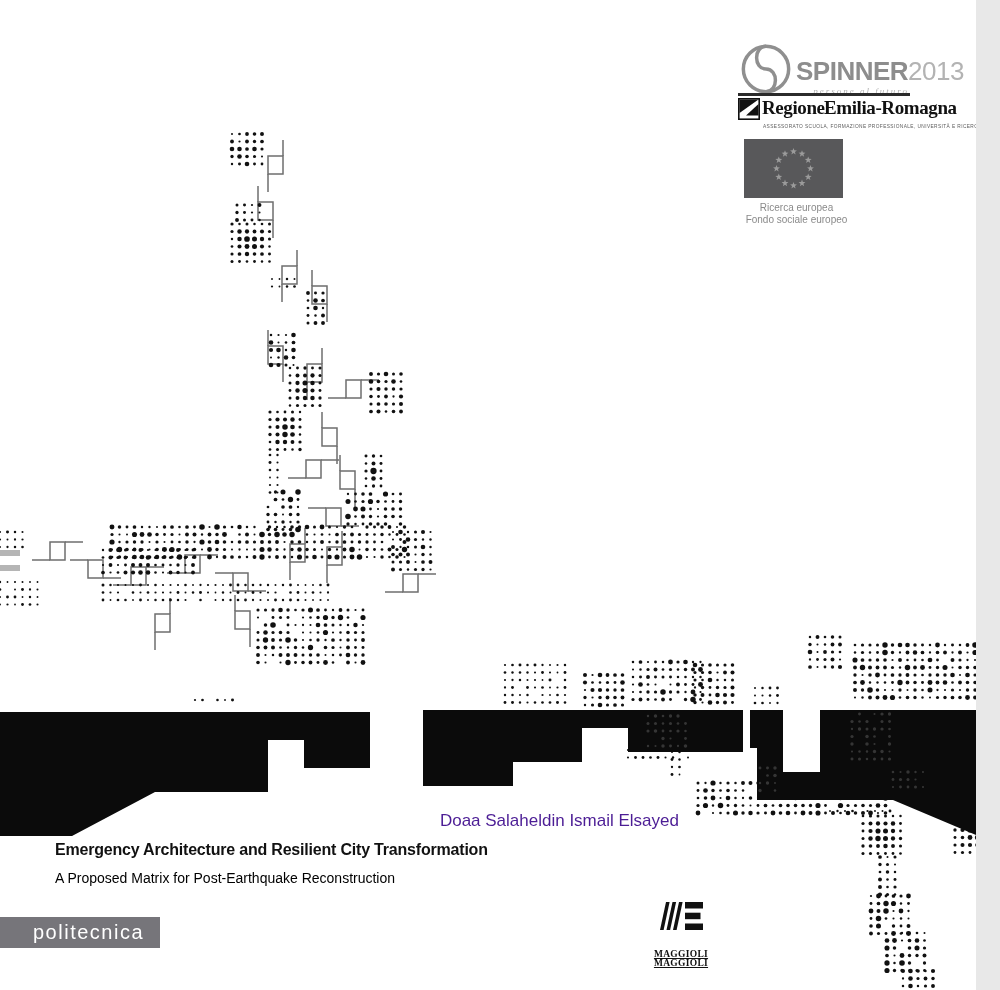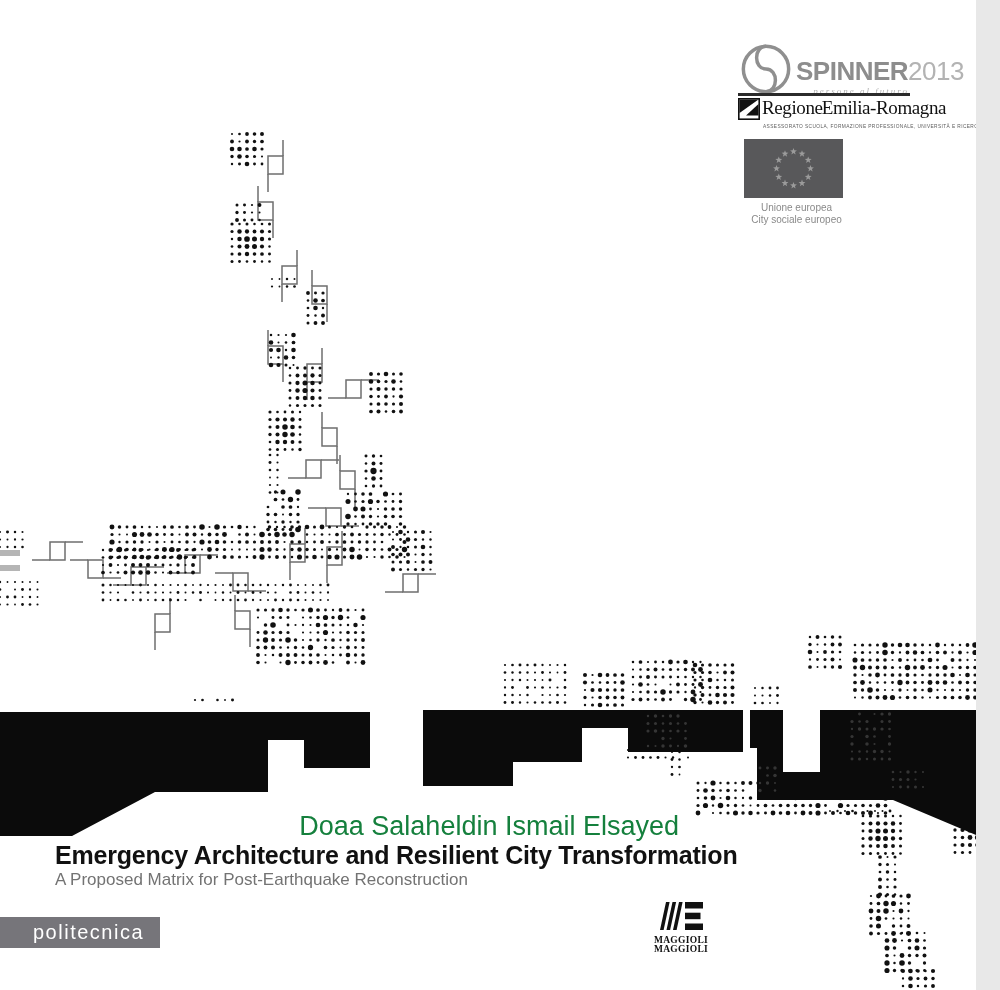--- a/index.html
+++ b/index.html
@@ -15,41 +15,41 @@
   #spinner-name{font-size:26px;font-weight:bold;letter-spacing:-0.5px;color:#8d8d8d;}
   #spinner-year{font-size:26px;font-weight:normal;letter-spacing:-0.5px;color:#b3b3b3;}
   #spinner-tagline{position:absolute;left:57px;top:44px;width:113px;text-align:right;
     font-family:"Liberation Serif",serif;font-style:italic;font-size:9px;
     letter-spacing:2px;color:#b0b0b0;white-space:nowrap;text-decoration:underline;}
 
   #regione{left:737px;top:93px;width:175px;}
   #regione-rule{position:absolute;left:1px;top:0;width:172px;height:2.5px;background:#2b2b2b;}
   #regione-mark{position:absolute;left:1px;top:5px;}
   #regione-name{position:absolute;left:25px;top:4px;font-family:"Liberation Serif",serif;
-    font-weight:normal;font-size:19px;letter-spacing:-0.4px;word-spacing:-5px;color:#111;white-space:nowrap;}
+    font-weight:bold;font-size:19px;letter-spacing:-0.4px;word-spacing:-5px;color:#111;white-space:nowrap;}
   #regione-sub{position:absolute;left:26px;top:31px;font-size:4.8px;letter-spacing:0.4px;
     color:#5c5c5c;text-transform:uppercase;white-space:nowrap;}
 
   #eu{left:744px;top:139px;width:105px;}
   #eu-flag{position:absolute;left:0;top:0;}
   #eu-caption{position:absolute;left:-4px;top:63px;width:113px;text-align:center;
     font-size:10px;line-height:12px;color:#8a8a8a;}
 
   
-  #author{left:0;top:811px;width:679px;text-align:right;font-size:27px;color:#15803d;}
-  #book-title{left:55px;top:841px;font-size:25px;font-weight:bold;letter-spacing:-0.2px;color:#111;white-space:nowrap;}
-  #book-subtitle{left:55px;top:870px;font-size:17px;color:#737373;white-space:nowrap;}
+  #author{left:0;top:811px;width:679px;text-align:right;font-size:17px;color:#4c1d95;}
+  #book-title{left:55px;top:841px;font-size:16px;font-weight:bold;letter-spacing:-0.2px;color:#111;white-space:nowrap;}
+  #book-subtitle{left:55px;top:870px;font-size:14px;color:#000000;white-space:nowrap;}
 
   
   #politecnica{left:0;top:917px;width:160px;height:31px;background:#76757a;}
   #politecnica span{display:block;padding-left:33px;line-height:30px;font-size:20px;
     letter-spacing:1.5px;color:#ffffff;}
   #maggioli{left:649px;top:902px;width:64px;text-align:center;}
   #maggioli-text{font-family:"Liberation Serif",serif;font-weight:bold;font-size:9.5px;
-    line-height:9px;letter-spacing:0.3px;color:#111;margin-top:2px;}
+    line-height:9px;letter-spacing:0.3px;color:#111;margin-top:16px;text-decoration:underline;}
 </style>
 </head>
 <body>
 
 <div id="cover">
 
   <svg id="artwork" width="1000" height="990" viewBox="0 0 1000 990">
       <path fill="none" stroke="#6e6e6e" stroke-width="1.5" d="M283,140 V156"></path>
       <rect fill="none" stroke="#6e6e6e" stroke-width="1.5" x="268" y="156" width="15" height="18"></rect>
       <path fill="none" stroke="#6e6e6e" stroke-width="1.5" d="M268,174 V192"></path>
@@ -1800,22 +1800,22 @@
         <path d="M64.22,34.40L65.10,36.79L67.65,36.89L65.65,38.46L66.34,40.91L64.22,39.50L62.11,40.91L62.80,38.46L60.80,36.89L63.34,36.79Z" fill="#9b9b9b"></path>
         <path d="M58.00,40.62L58.88,43.01L61.42,43.11L59.43,44.69L60.12,47.13L58.00,45.72L55.88,47.13L56.57,44.69L54.58,43.11L57.12,43.01Z" fill="#9b9b9b"></path>
         <path d="M49.50,42.90L50.38,45.29L52.92,45.39L50.93,46.96L51.62,49.41L49.50,48.00L47.38,49.41L48.07,46.96L46.08,45.39L48.62,45.29Z" fill="#9b9b9b"></path>
         <path d="M41.00,40.62L41.88,43.01L44.42,43.11L42.43,44.69L43.12,47.13L41.00,45.72L38.88,47.13L39.57,44.69L37.58,43.11L40.12,43.01Z" fill="#9b9b9b"></path>
         <path d="M34.78,34.40L35.66,36.79L38.20,36.89L36.20,38.46L36.89,40.91L34.78,39.50L32.66,40.91L33.35,38.46L31.35,36.89L33.90,36.79Z" fill="#9b9b9b"></path>
         <path d="M32.50,25.90L33.38,28.29L35.92,28.39L33.93,29.96L34.62,32.41L32.50,31.00L30.38,32.41L31.07,29.96L29.08,28.39L31.62,28.29Z" fill="#9b9b9b"></path>
         <path d="M34.78,17.40L35.66,19.79L38.20,19.89L36.20,21.46L36.89,23.91L34.78,22.50L32.66,23.91L33.35,21.46L31.35,19.89L33.90,19.79Z" fill="#9b9b9b"></path>
         <path d="M41.00,11.18L41.88,13.56L44.42,13.67L42.43,15.24L43.12,17.69L41.00,16.28L38.88,17.69L39.57,15.24L37.58,13.67L40.12,13.56Z" fill="#9b9b9b"></path>
       </svg>
     <div id="eu-caption">
-      <div>Unione europea</div>
-      <div>City sociale europeo</div>
+      <div>Ricerca europea</div>
+      <div>Fondo sociale europeo</div>
     </div>
   </div>
 
   <div class="txt" id="author">Doaa Salaheldin Ismail Elsayed</div>
   <div class="txt" id="book-title">Emergency Architecture and Resilient City Transformation</div>
   <div class="txt" id="book-subtitle">A Proposed Matrix for Post-Earthquake Reconstruction</div>
 
   <div class="txt" id="politecnica">
     <span>politecnica</span>
   </div>

